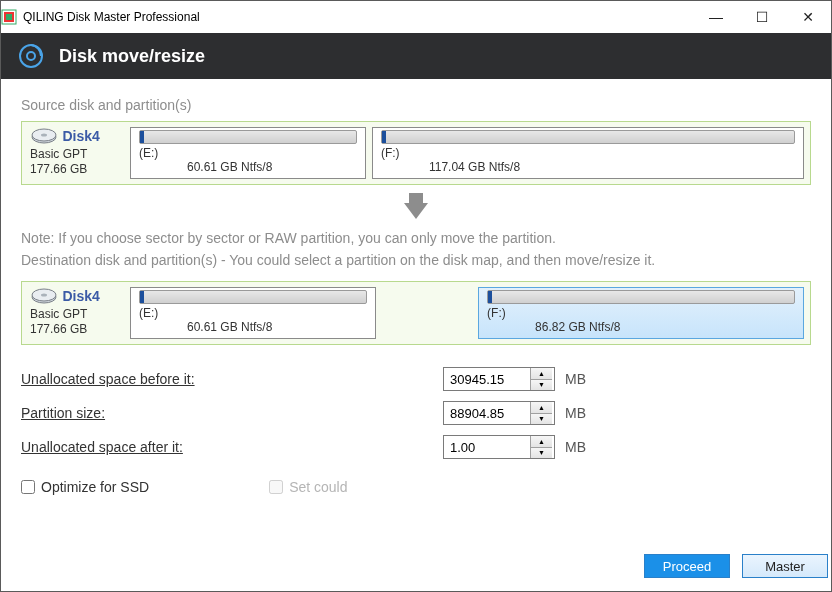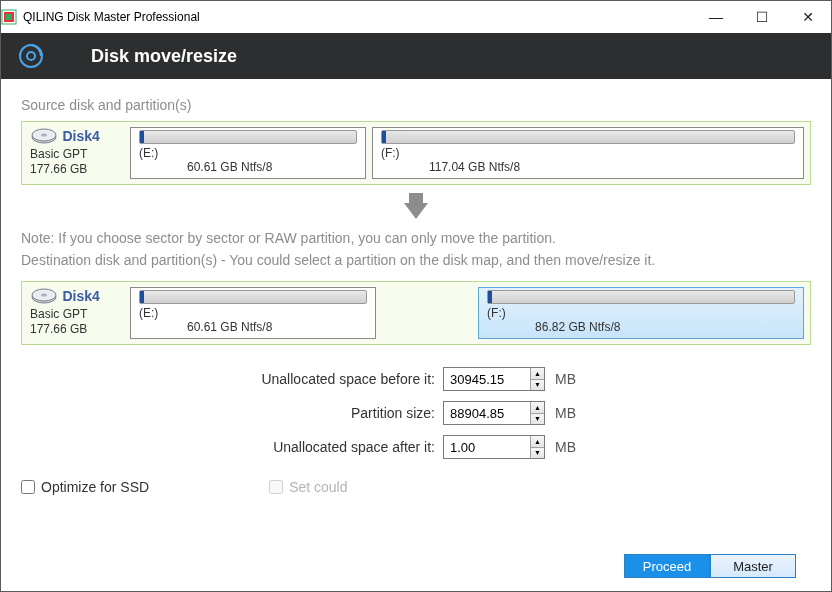--- a/index.html
+++ b/index.html
@@ -4,21 +4,21 @@
 <style>
 * { box-sizing: border-box; margin: 0; padding: 0; font-family: "Segoe UI", sans-serif; }
 body { background: #fff; width: 832px; height: 592px; overflow: hidden; border: 1px solid #5a5a5a; }
 
 .titlebar { height: 32px; display: flex; align-items: center; background: #fff; }
 .titlebar .app-icon { width: 16px; height: 16px; margin-right: 6px; }
 .titlebar .title { font-size: 12px; color: #000; }
 .titlebar .winbtns { margin-left: auto; display: flex; }
 .titlebar .winbtns div { width: 46px; height: 32px; display:flex; align-items:center; justify-content:center; font-size: 14px; color:#222; }
 
-.ribbon { background: #2d2e30; height: 46px; display:flex; align-items:center; padding-left: 16px; gap: 32px; }
+.ribbon { background: #2d2e30; height: 46px; display:flex; align-items:center; padding-left: 16px; }
 .ribbon .logo { width: 28px; height: 28px; margin-right: 14px; }
 .ribbon .heading { color:#fff; font-size:18px; font-weight:600; }
 
 .content { padding: 18px 20px 0 20px; }
 
 .section-label { color: #8d8d8d; font-size: 14px; margin-bottom: 8px; }
 
 .disk-panel { border:1px solid #b8d98e; background:#f6fbee; padding:5px 6px; display:flex; gap:6px; }
 .disk-info { width: 96px; padding-left:2px; }
 .disk-icon { width: 28px; height: 20px; }
@@ -40,34 +40,34 @@
 
 .arrow-row { display:flex; justify-content:center; margin:8px 0; }
 .arrow-down { width:0; height:0; border-left:12px solid transparent; border-right:12px solid transparent; border-top:16px solid #8d8d8d; position:relative; }
 .arrow-stem { width:14px; height:10px; background:#8d8d8d; margin:0 auto; }
 .arrow-wrap { display:flex; flex-direction:column; align-items:center; }
 
 .desc-text { color:#8d8d8d; font-size:14px; line-height:22px; margin-bottom:10px; }
 
 .form-grid { margin-top:18px; }
 .form-row { display:flex; align-items:center; height:32px; margin-bottom:2px; }
-.form-label { width:422px; text-align:right; padding-right:8px; font-size:14px; color:#333; }
-.spinner { display:flex; border:1px solid #7a7a7a; width:102px; height:24px; background:#fff; }
+.form-label { width:422px; text-align:left; padding-right:8px; font-size:14px; color:#333;text-decoration:underline; }
+.spinner { display:flex; border:1px solid #7a7a7a; width:112px; height:24px; background:#fff; }
 .spinner input { border:none; width:86px; padding:0 6px; font-size:13px; outline:none; }
 .spinner .btns { width:22px; border-left:1px solid #a0a0a0; display:flex; flex-direction:column; }
 .spinner .btns div { flex:1; font-size:7px; display:flex; align-items:center; justify-content:center; background:linear-gradient(#f6f6f6,#e4e4e4); }
 .spinner .btns div:first-child { border-bottom:1px solid #a0a0a0; }
 .unit { margin-left:10px; font-size:14px; color:#555; }
 
 .checks-row { display:flex; align-items:flex-end; margin-top:16px; gap:120px; }
 .chk { display:flex; align-items:center; font-size:14px; color:#333; }
 .chk input { width:14px; height:14px; margin-right:6px; }
 .chk.disabled { color:#b5b5b5; }
 
-.footer { position:absolute; bottom:14px; right:36px; display:flex; }
+.footer { position:absolute; bottom:14px; right:4px; display:flex; gap:12px; }
 .btn { width:86px; height:24px; font-size:13px; border:1px solid #2a80c9; display:flex; align-items:center; justify-content:center; cursor:pointer; }
 .btn.primary { background:#1b90e8; color:#fff; }
 .btn.secondary { background:linear-gradient(#eaf4fe,#d5e9fb); color:#222; }
 
 svg { display:block; }
 </style>
 </head>
 <body>
 
 <div class="titlebar">

